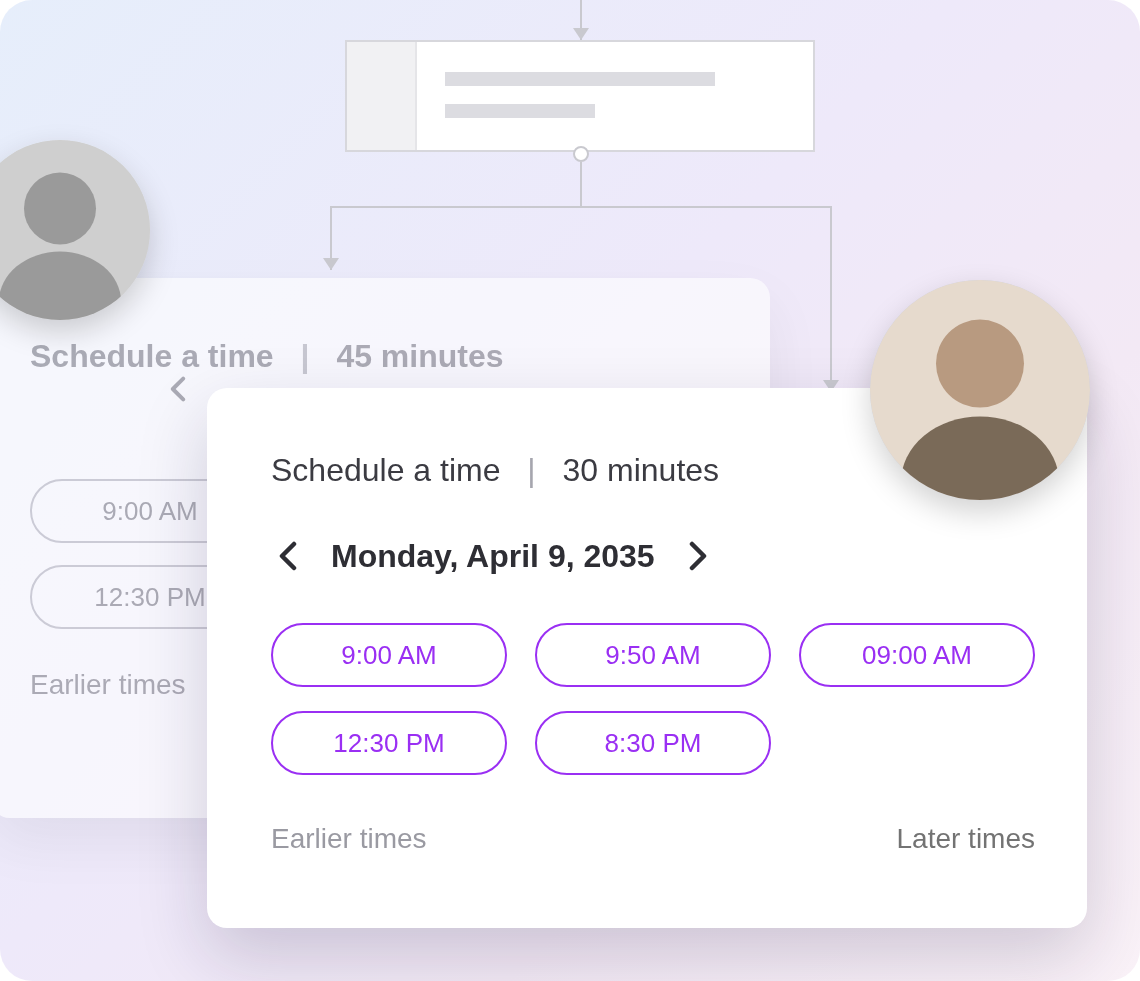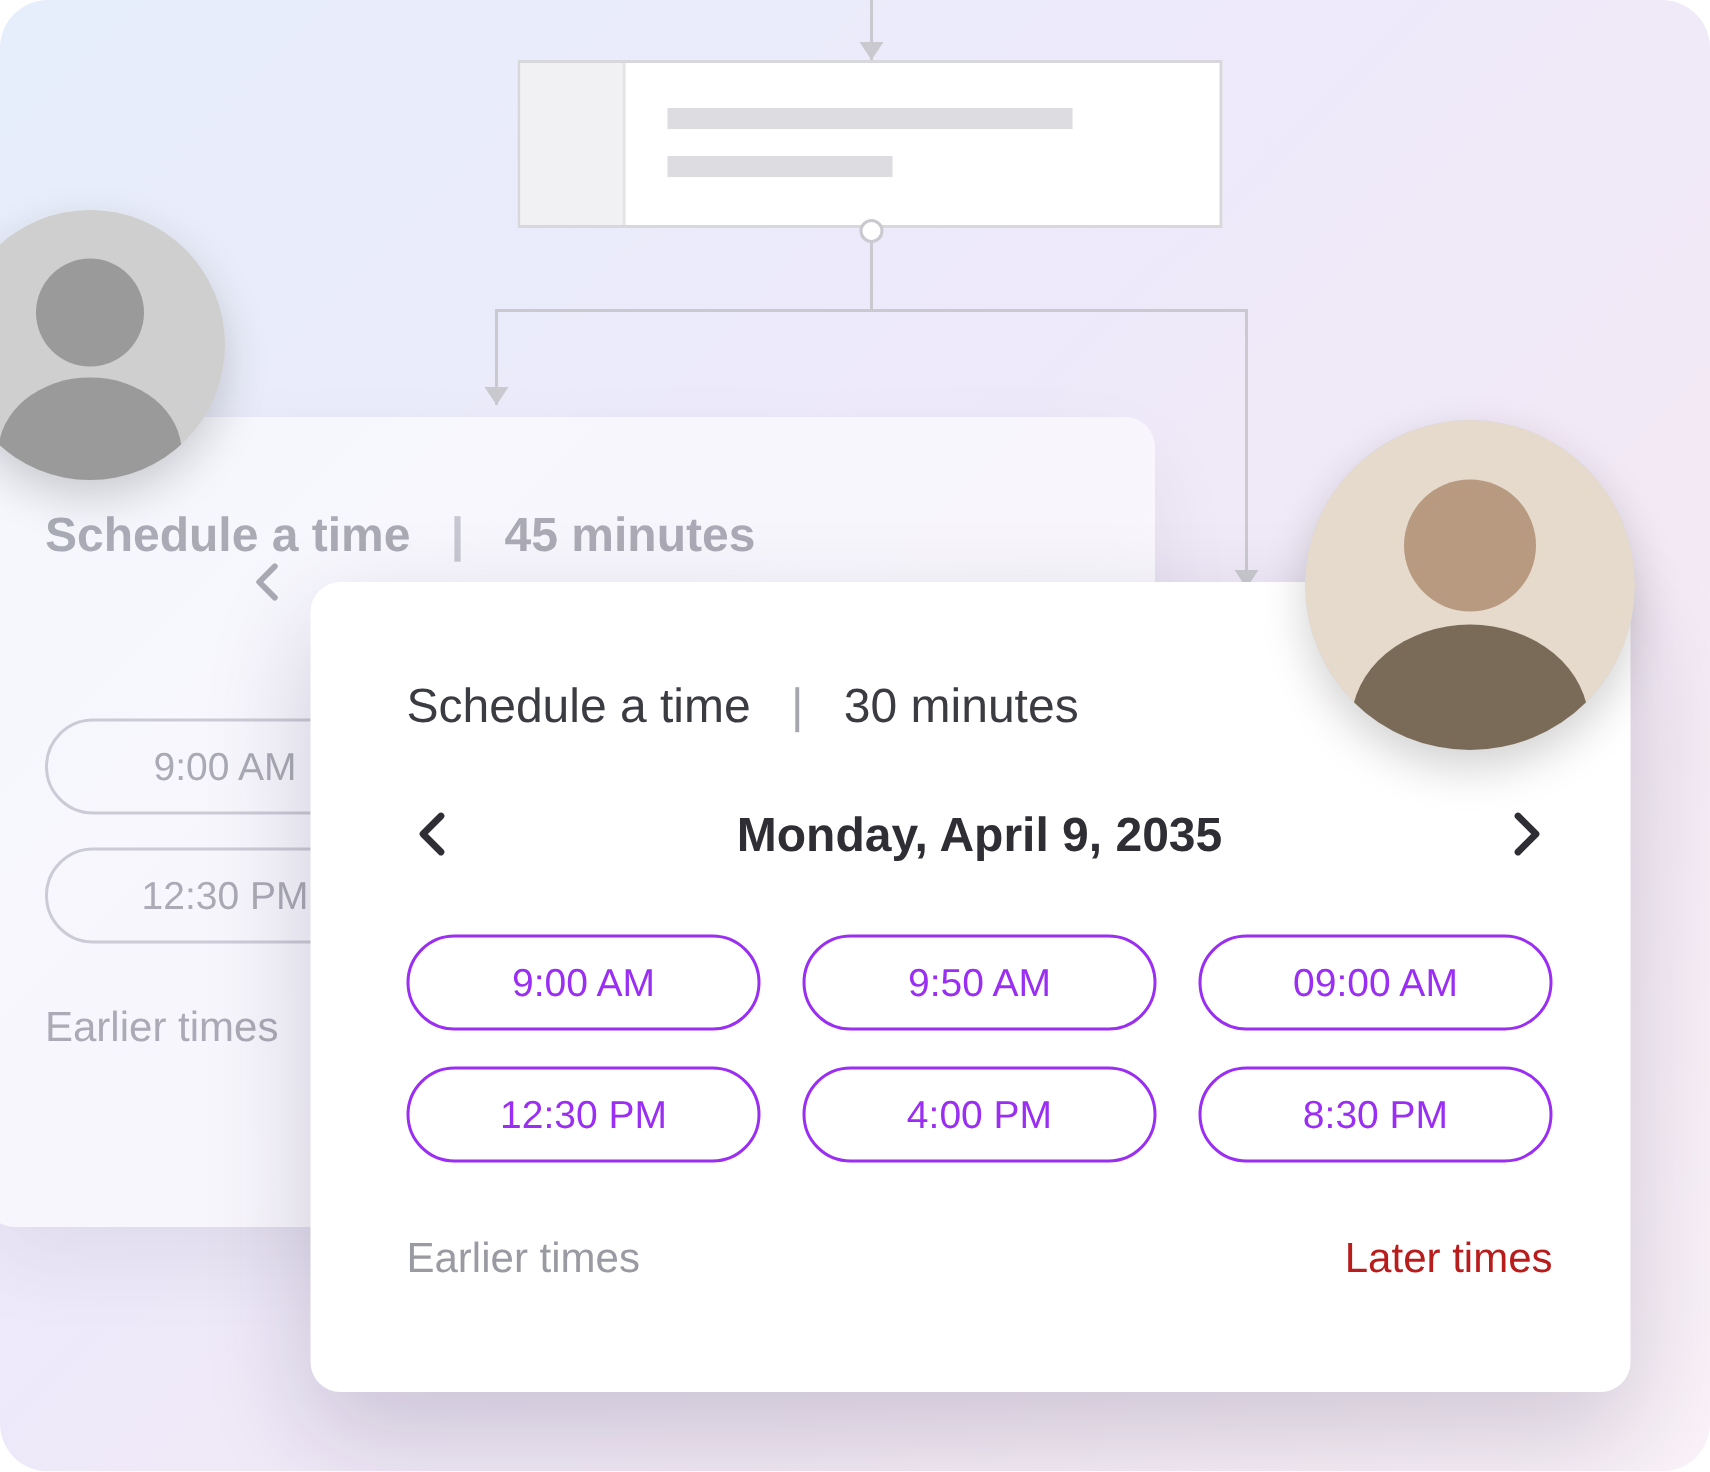--- a/index.html
+++ b/index.html
@@ -28,29 +28,29 @@
     .card-back .heading .sep { margin: 0 18px; color: #b0b0b6; }
     .card-back .chev { color: #808088; font-size: 30px; margin-left: 140px; }
     .card-back .slots { display: flex; flex-direction: column; gap: 22px; margin-top: 70px; }
     .card-back .slot { width: 240px; height: 64px; border: 2px solid #b7b7bf; border-radius: 40px; display: flex; align-items: center; justify-content: center; font-size: 26px; color: #808088; }
     .card-back .earlier { margin-top: 40px; font-size: 28px; color: #808088; }
 
     
     .card-front { position: absolute; left: 207px; top: 388px; width: 880px; height: 540px; background: #fff; border-radius: 20px; box-shadow: 0 28px 70px rgba(30,20,60,0.18); padding: 64px 52px 44px 64px; }
     .card-front .heading { font-size: 32px; color: #3b3b42; font-weight: 400; margin-bottom: 48px; }
     .card-front .heading .sep { margin: 0 18px; color: #a6a6ae; }
-    .date-nav { display: flex; align-items: center; justify-content: space-between; gap: 26px; margin-bottom: 48px; }
+    .date-nav { display: flex; align-items: center; justify-content: flex-start; gap: 26px; margin-bottom: 48px; }
     .date-nav .date-text { font-size: 32px; font-weight: 700; color: #2e2e34; }
     .chev-btn { background: none; border: none; cursor: pointer; padding: 4px 8px; color: #2e2e34; display: flex; align-items: center; }
     .chev-btn svg { width: 18px; height: 30px; }
     .slot-grid { display: grid; grid-template-columns: repeat(3, 1fr); gap: 24px 28px; margin-bottom: 48px; }
     .slot-btn { height: 64px; border: 2px solid #9a2ff3; border-radius: 40px; background: #fff; color: #9a2ff3; font-size: 26px; font-weight: 400; display: flex; align-items: center; justify-content: center; cursor: pointer; }
     .card-front .footer-row { display: flex; justify-content: space-between; font-size: 28px; }
     .card-front .footer-row .earlier { color: #9a9aa2; cursor: pointer; }
-    .card-front .footer-row .later { color: #b91c1c; cursor: pointer; }
+    .card-front .footer-row .later { color: #737373; cursor: pointer; }
 
     
     .avatar { position: absolute; border-radius: 50%; background: #d4d4d9; box-shadow: 0 12px 30px rgba(0,0,0,0.18); overflow: hidden; }
     .avatar.back { left: -30px; top: 140px; width: 180px; height: 180px; filter: grayscale(100%); display:flex; align-items:center; justify-content:center; }
     .avatar.front { left: 870px; top: 280px; width: 220px; height: 220px; display:flex; align-items:center; justify-content:center; }
     .avatar svg { width: 100%; height: 100%; }
   </style>
 </head>
 <body>
 
@@ -116,21 +116,20 @@
         <svg viewBox="0 0 12 20" fill="none" stroke="currentColor" stroke-width="3" stroke-linecap="round" stroke-linejoin="round">
             <polyline points="2,2 10,10 2,18"></polyline>
           </svg>
       </button>
     </div>
     <div class="slot-grid">
       <button class="slot-btn">9:00 AM</button>
       <button class="slot-btn">9:50 AM</button>
       <button class="slot-btn">09:00 AM</button>
       <button class="slot-btn">12:30 PM</button>
-      <button class="slot-btn">4:00 PM</button>
       <button class="slot-btn">8:30 PM</button>
     </div>
     <div class="footer-row">
       <span class="earlier">Earlier times</span>
       <span class="later">Later times</span>
     </div>
   </div>
 
   <div class="avatar front">
     <svg viewBox="0 0 100 100">

